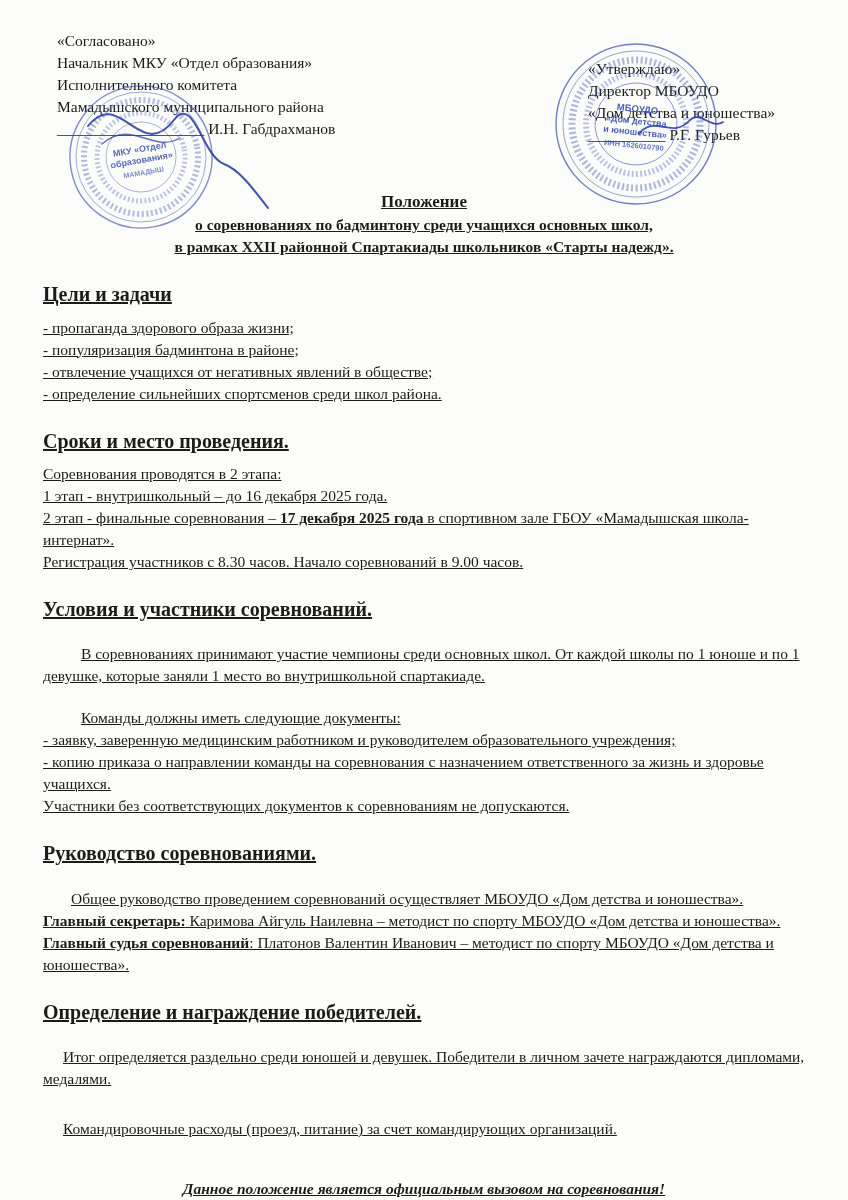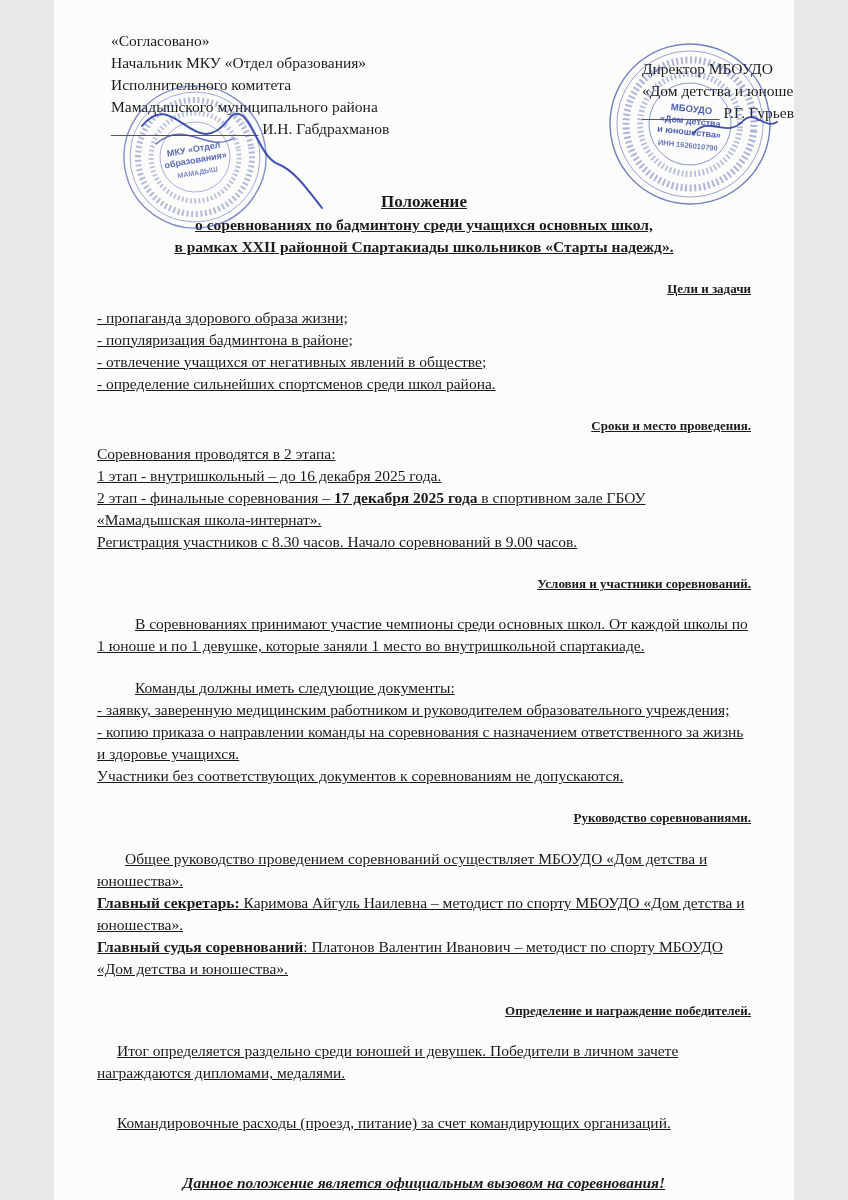--- a/index.html
+++ b/index.html
@@ -1,18 +1,18 @@
 <!DOCTYPE html>
 <html><head>
 <meta charset="utf-8">
 <style>
   html,body { margin:0; padding:0; background:#e8e8e8; }
   .page {
     position:relative;
-    width:740px; height:1200px;
+    width:848px; height:1200px;
     margin:0 auto;
     background:#fcfcfa;
     font-family:"Liberation Serif", serif;
     color:#1b1b1b;
     font-size:15.5px;
     line-height:1.42;
     overflow:hidden;
     box-sizing:border-box;
   }
   .doc-header { position:relative; height:172px; }
@@ -27,21 +27,21 @@
   .sig { position:absolute; }
   .sig-left  { left:82px;  top:98px; }
   .sig-right { left:636px; top:112px; }
 
   .doc-body { padding:0 43px;text-decoration:underline; }
   .title { text-align:center; font-weight:bold; margin-top:18px; }
   .title div { margin:0; }
   .title .t1 { font-size:17px; }
 
   h2.sec {
-    text-align:right; font-size:13px; font-weight:bold;
+    text-align:left; font-size:20px; font-weight:bold;
     margin:22px 0 8px 0;
   }
   p, .line { margin:0; }
   .indent-lg { text-indent:38px; }
   .indent-md { text-indent:28px; }
   .indent-sm { text-indent:20px;margin-top:28px; }
   .gap-top { margin-top:20px; }
   .bold { font-weight:bold; }
   .bu { font-weight:bold; text-decoration:underline; }
 
@@ -63,20 +63,21 @@
 
     <div class="approve approve-left">
       <div class="line">«Согласовано»</div>
       <div class="line">Начальник МКУ «Отдел образования»</div>
       <div class="line">Исполнительного комитета</div>
       <div class="line">Мамадышского муниципального района</div>
       <div class="line">___________________ И.Н. Габдрахманов</div>
     </div>
 
     <div class="approve approve-right">
+      <div class="line">«Утверждаю»</div>
       <div class="line">Директор МБОУДО</div>
       <div class="line">«Дом детства и юношества»</div>
       <div class="line">__________ Р.Г. Гурьев</div>
     </div>
 
     <svg class="stamp stamp-left" width="150" height="150" viewBox="0 0 150 150">
       <circle cx="75" cy="75" r="71" fill="none" stroke="#3a4fae" stroke-width="1.4" opacity="0.75"></circle>
       <circle cx="75" cy="75" r="65" fill="none" stroke="#3a4fae" stroke-width="0.8" opacity="0.65"></circle>
       <circle cx="75" cy="75" r="57" fill="none" stroke="#3a4fae" stroke-width="6" opacity="0.45" stroke-dasharray="2 2.6"></circle>
       <circle cx="75" cy="75" r="44" fill="none" stroke="#3a4fae" stroke-width="5" opacity="0.4" stroke-dasharray="1.8 2.4"></circle>

